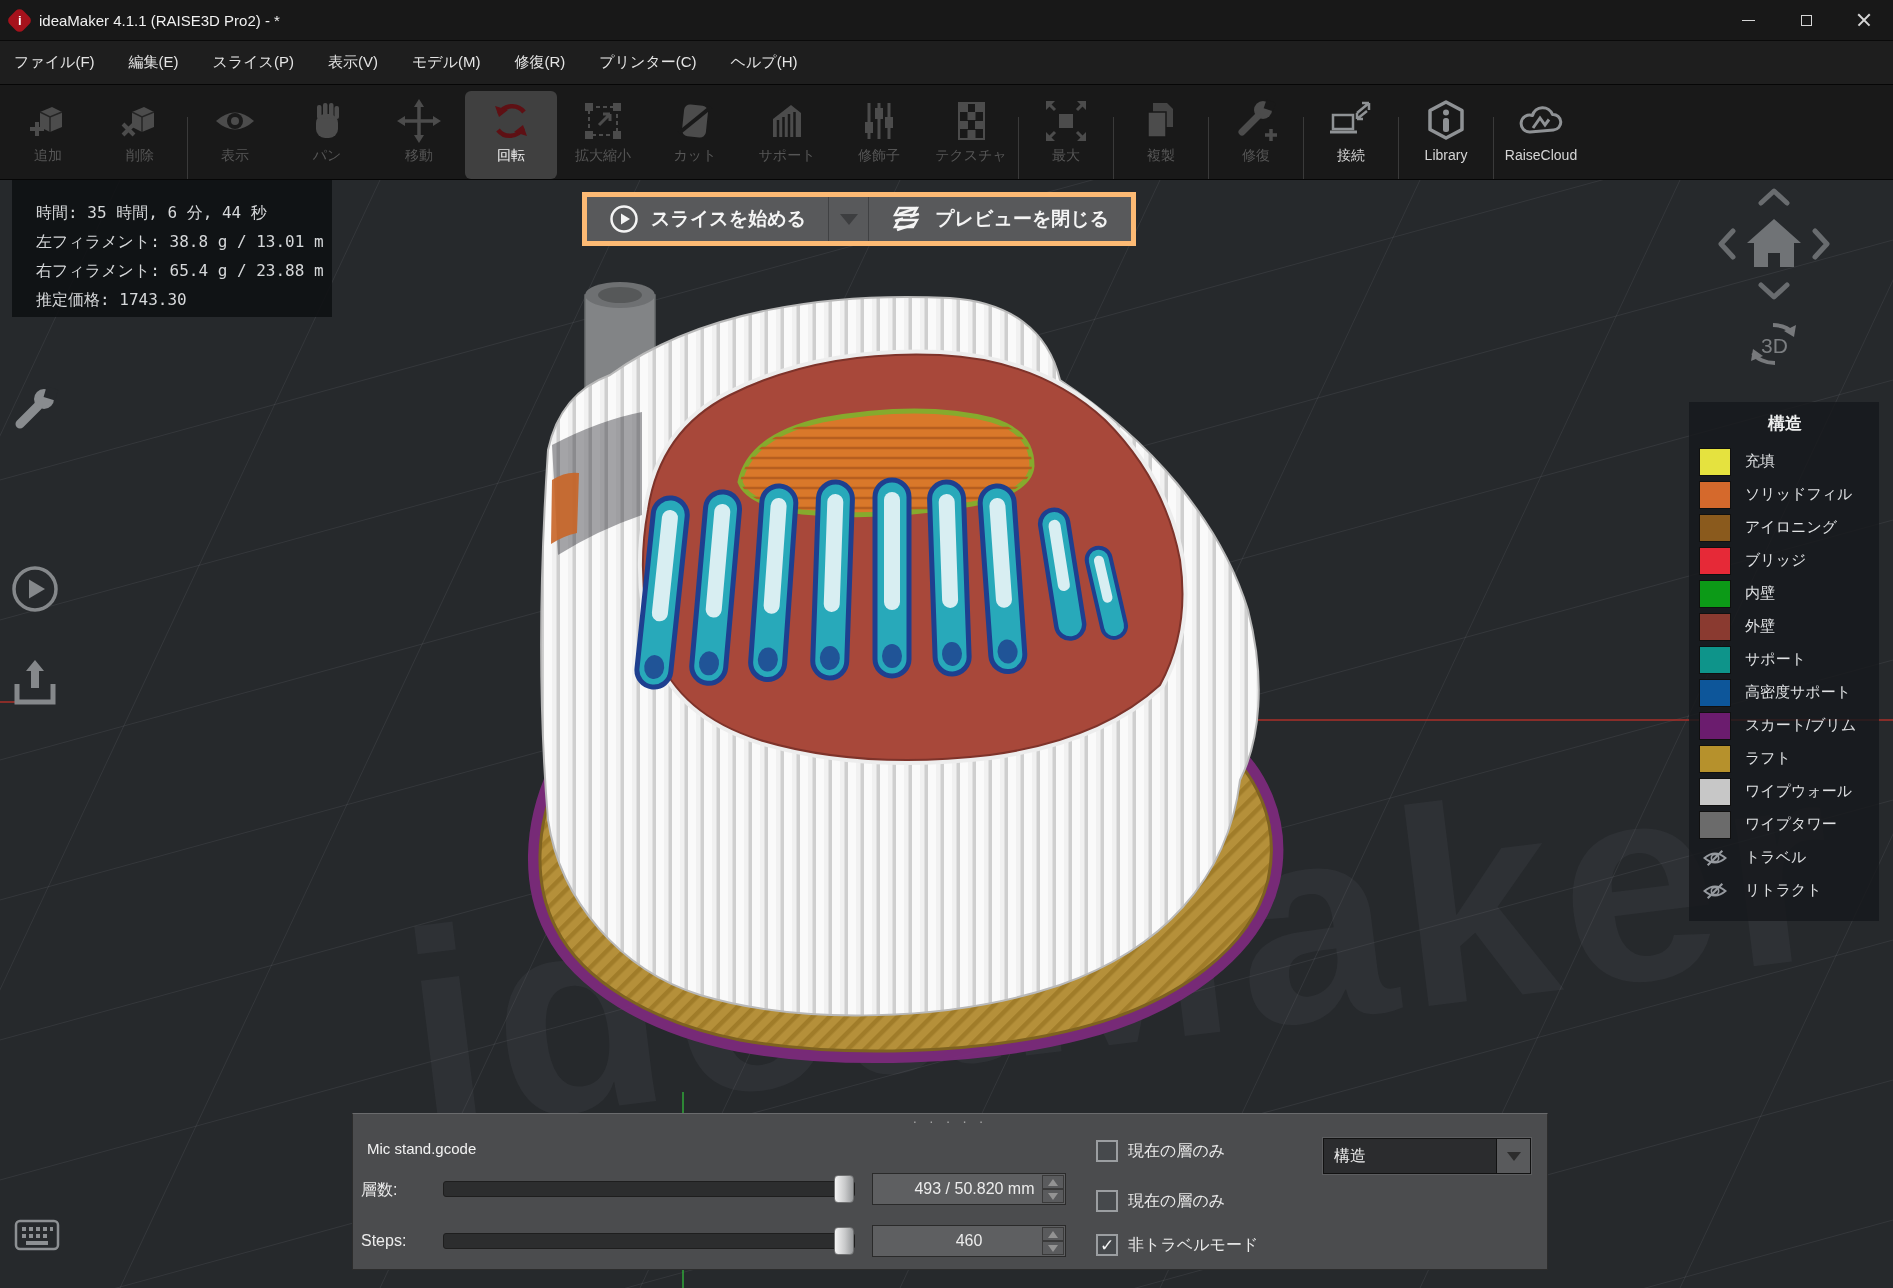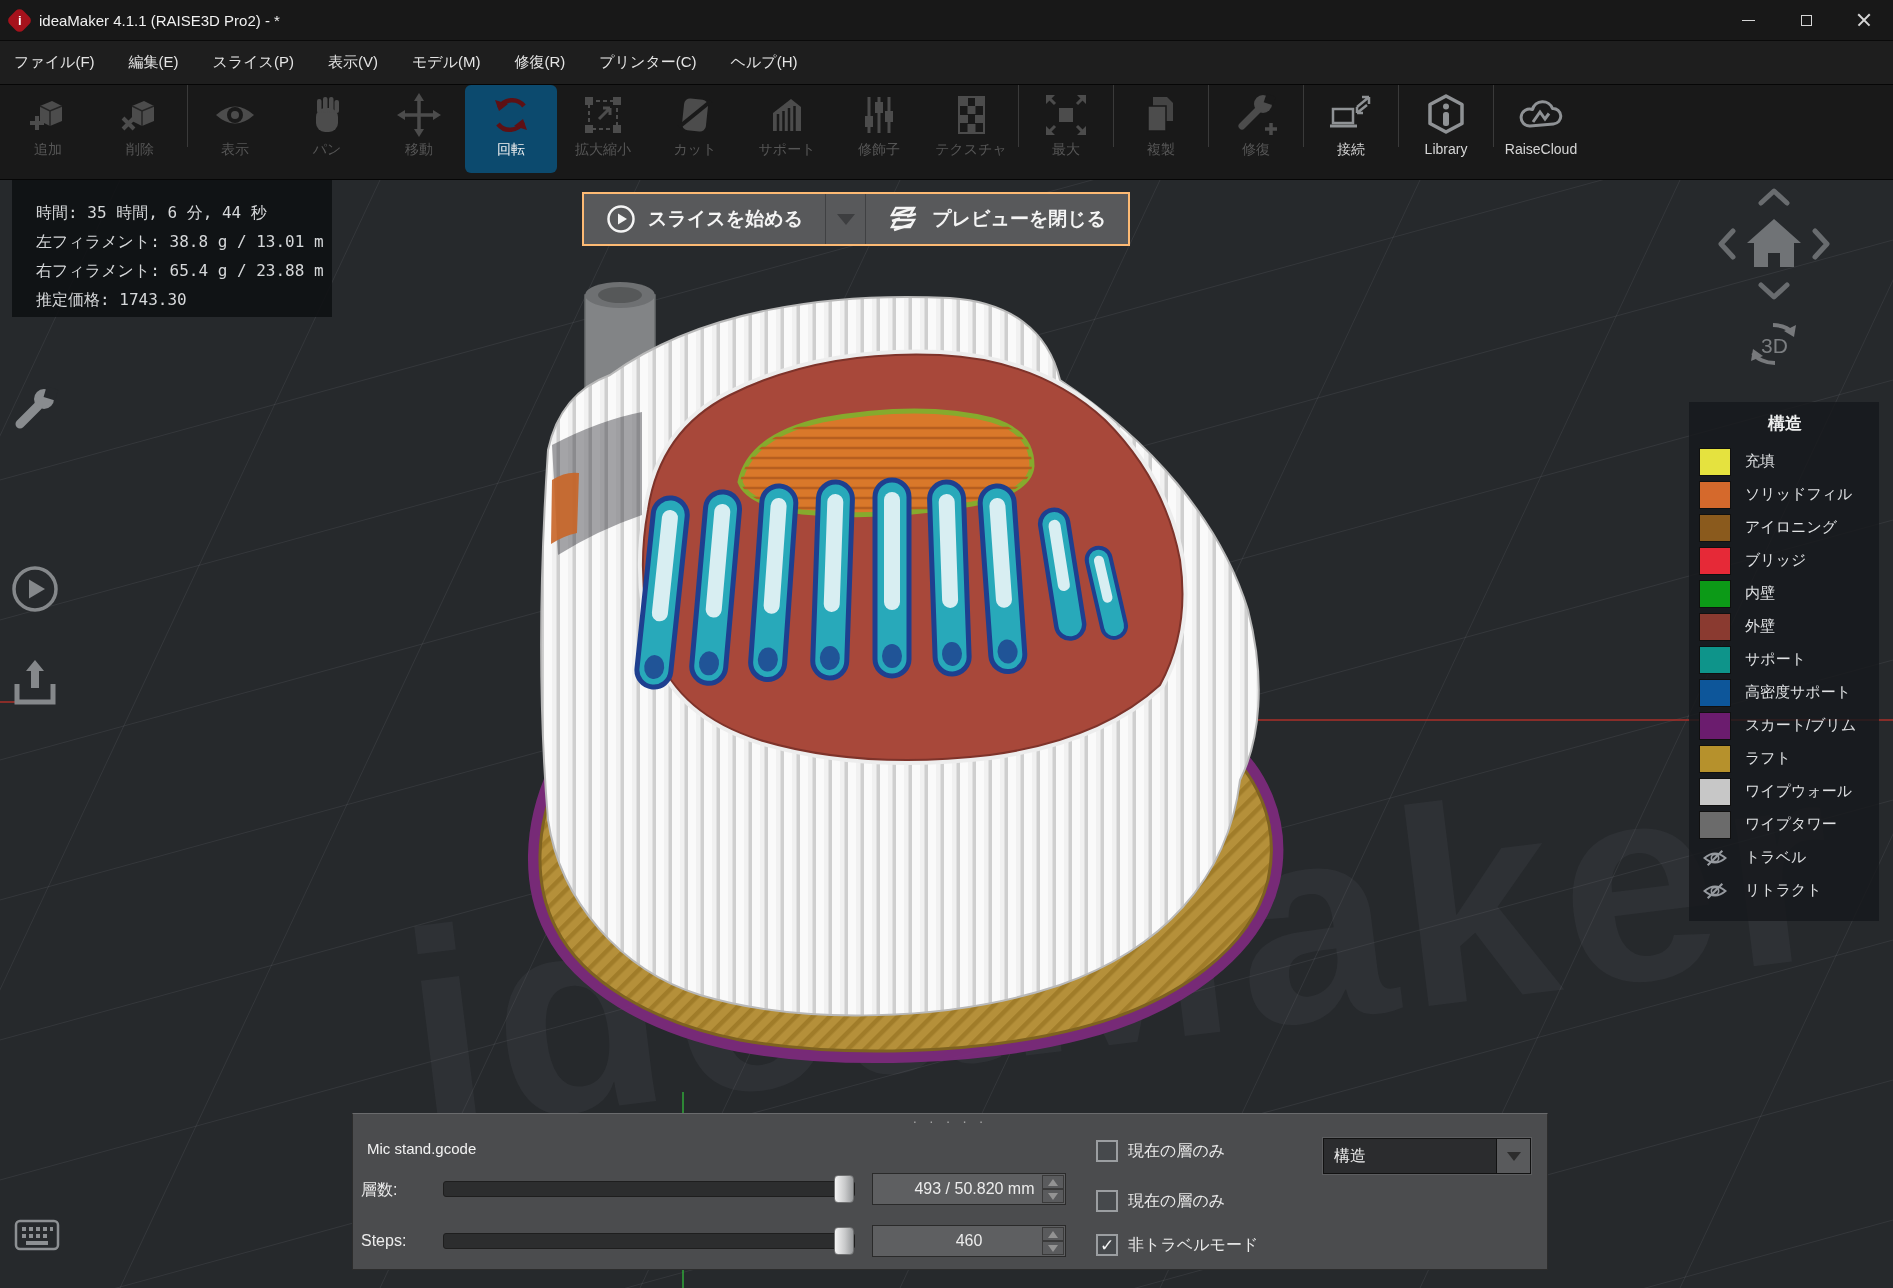--- a/index.html
+++ b/index.html
@@ -25,39 +25,39 @@
 
   
   .menubar { position:absolute; left:0; top:40px; width:100%; height:44px; background:#1e1e1e;
              border-top:1px solid #0a0a0a; display:flex; align-items:center; padding-left:14px;
              gap:34px; z-index:40; }
   .menu-item { color:#e4e4e4; font-size:15px; cursor:default; }
 
   
   .toolbar { position:absolute; left:0; top:84px; width:100%; height:96px; background:#191919;
              border-top:1px solid #060606; border-bottom:1px solid #060606;
-             display:flex; align-items:flex-start; padding-left:2px; z-index:40; }
+             display:flex; align-items:flex-end; padding-left:2px; z-index:40; }
   .tb-btn { width:92px; height:88px; display:flex; flex-direction:column; align-items:center;
             justify-content:flex-start; padding-top:6px; color:#4c4c4c; border-radius:6px; }
   .tb-btn .tbicon { width:48px; height:48px; }
   .tb-btn .tb-label { font-size:14px; color:#565656; margin-top:2px; white-space:nowrap; }
   .tb-btn.bright { color:#8f9295; }
   .tb-btn.bright .tb-label { color:#d6d6d6; }
-  .tb-btn.active { background:#0c4a6e; color:#5e1014; }
+  .tb-btn.active { background:#404040; color:#5e1014; }
   .tb-btn.active .tb-label { color:#f2f2f2; }
   .tb-sep { width:1px; height:62px; background:#3a3a3a; margin:0 1px; flex:0 0 auto; }
 
   
   .stats { position:absolute; left:12px; top:172px; width:320px; background:rgba(14,16,18,0.88);
            padding:26px 14px 3px 24px; z-index:30; font-family:"DejaVu Sans Mono",monospace;
            font-size:16px; color:#d6d8da; line-height:29px; white-space:nowrap; overflow:hidden; }
 
   
   .action-bar { position:absolute; left:582px; top:192px; height:54px; display:flex; align-items:stretch;
-                background:#58595b; border:2px solid #fdba74; z-index:30; }
+                background:#58595b; border:5px solid #fdba74; z-index:30; }
   .action-sec { display:flex; align-items:center; gap:12px; padding:0 22px; border-right:1px solid #404143; }
   .action-sec:last-child { border-right:none; }
   .action-sec .label { color:#f4f4f4; font-size:19px; font-weight:bold; white-space:nowrap; }
   .action-arrow { width:40px; display:flex; align-items:center; justify-content:center;
                   border-right:1px solid #404143; }
   .tri-down { width:0; height:0; border-left:9px solid transparent; border-right:9px solid transparent;
               border-top:11px solid #3d3e40; }
 
   
   .viewnav { position:absolute; left:1695px; top:175px; z-index:30; }

